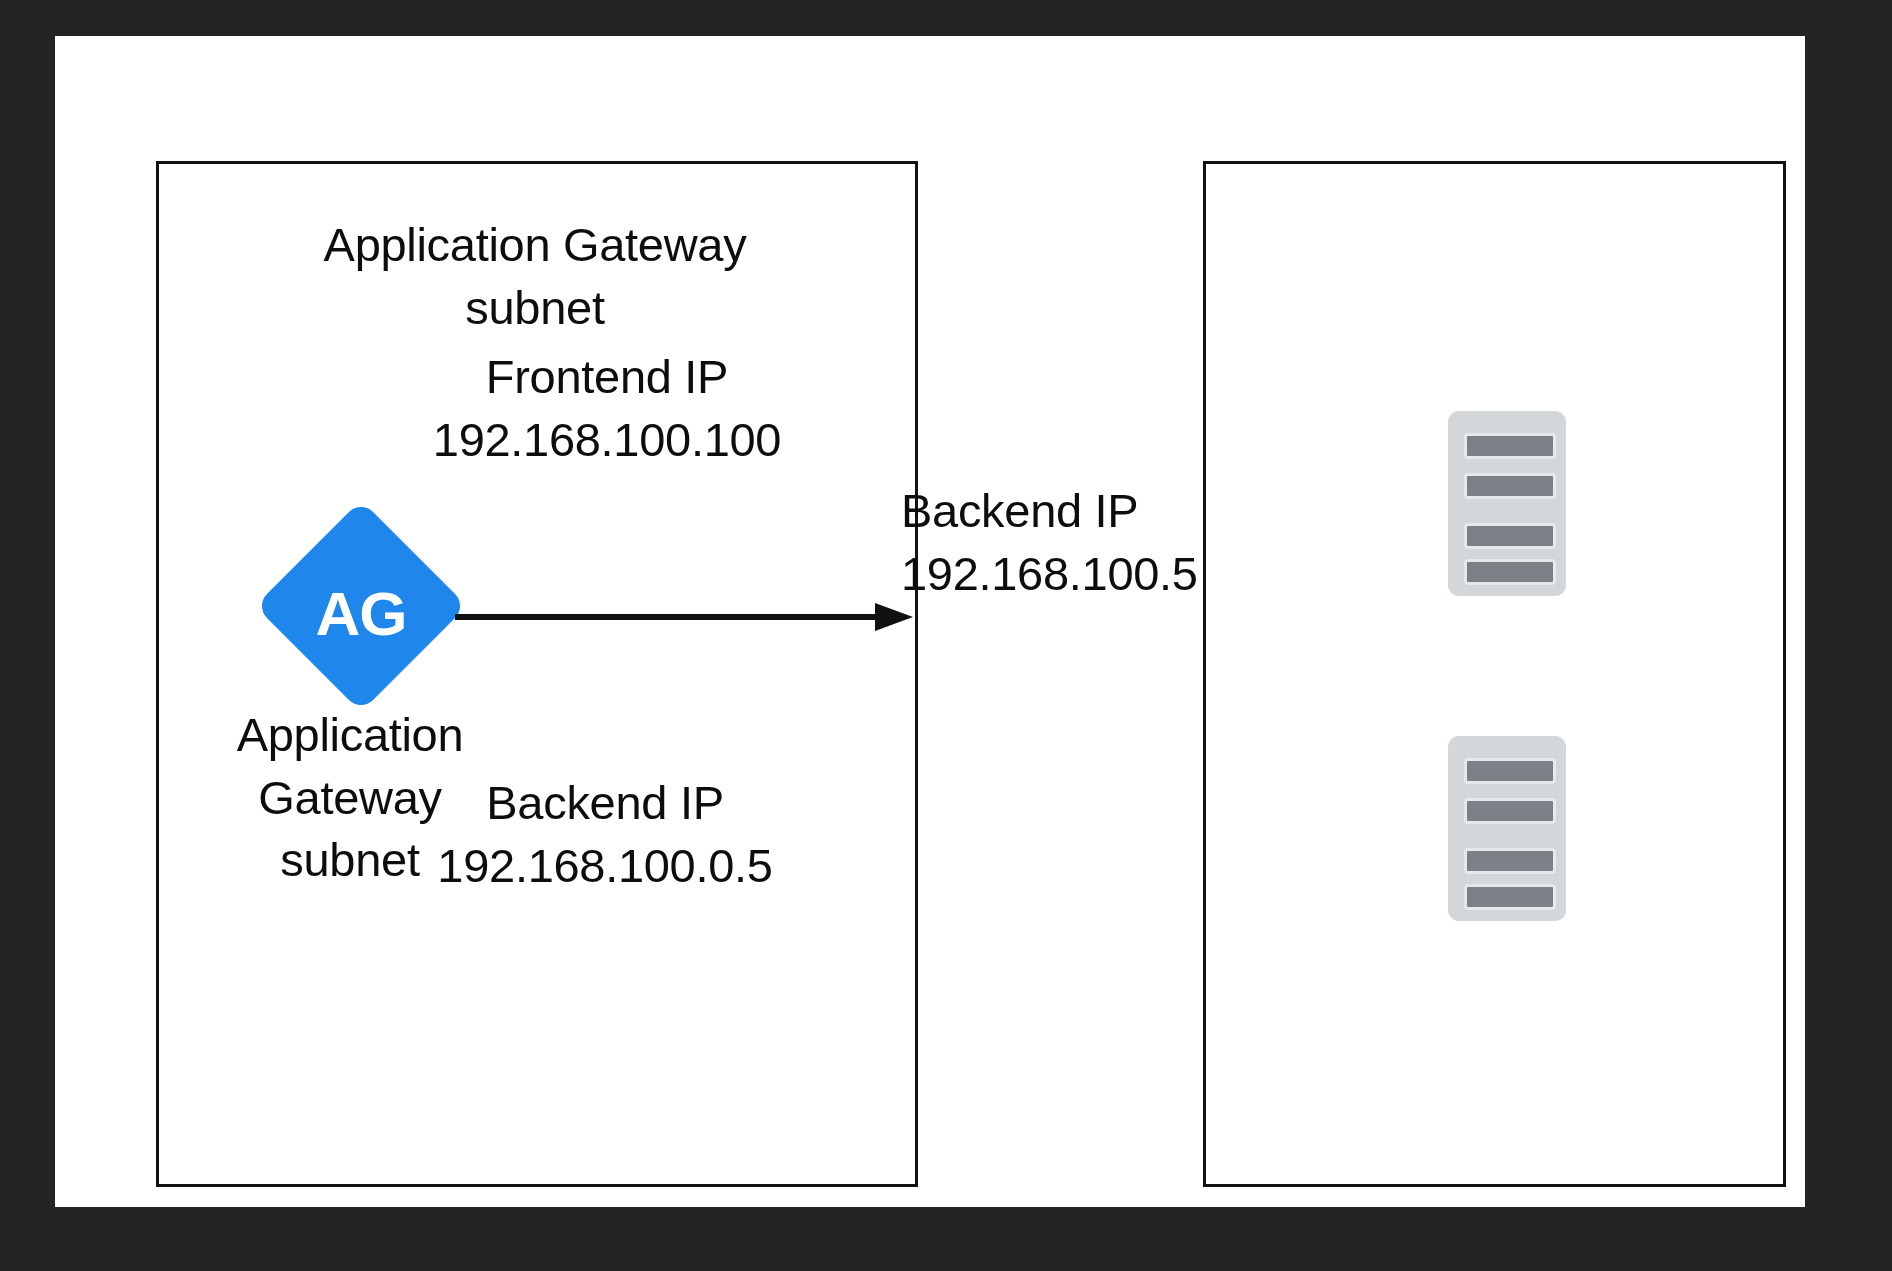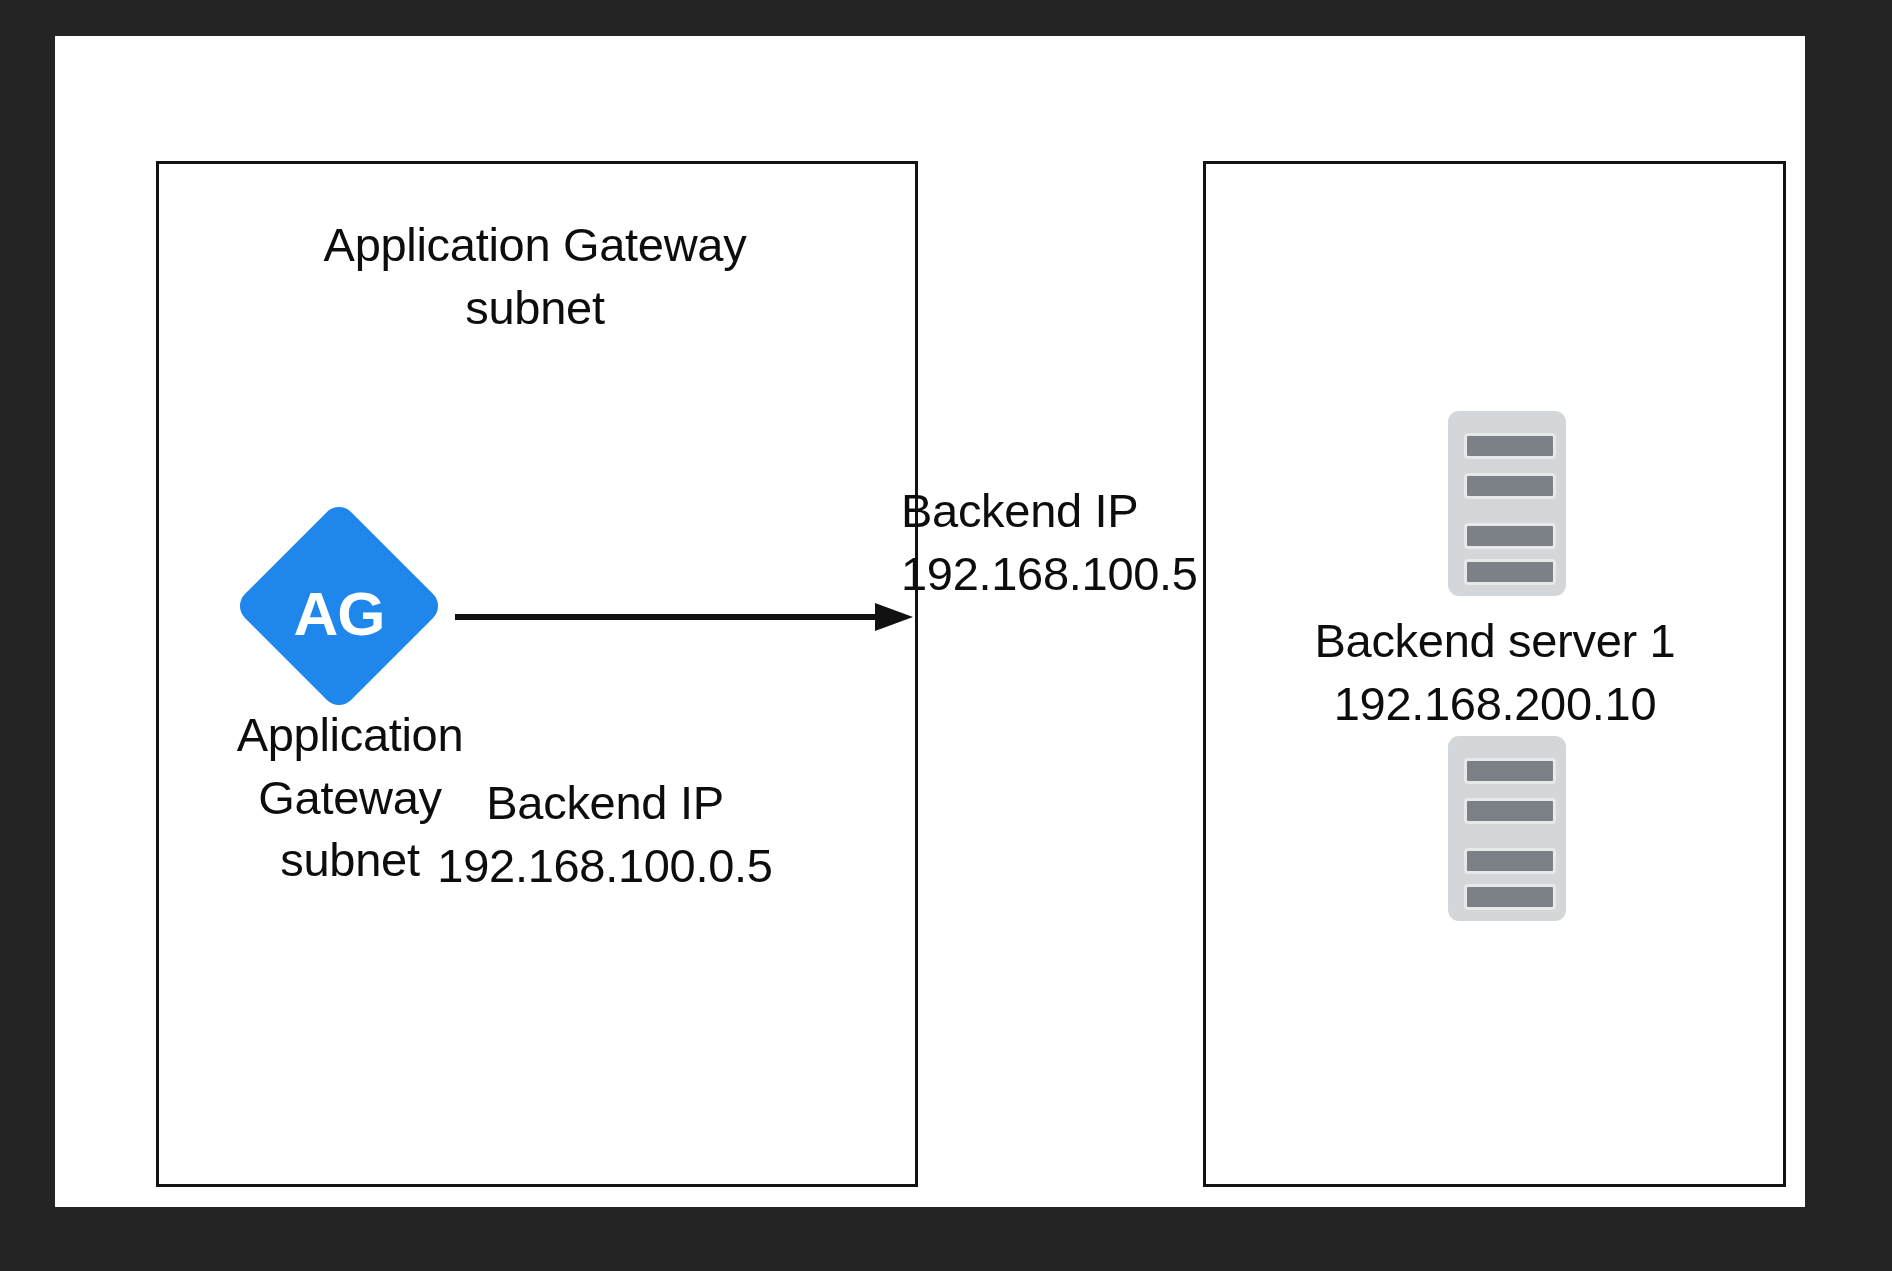--- a/index.html
+++ b/index.html
@@ -59,21 +59,21 @@
   }
   #backend-subnet-title {
     left: 1150px;
     top: 178px;
     width: 580px;
   }
 
   
   #ag-icon-wrap {
     position: absolute;
-    left: 180px;
+    left: 202px;
     top: 466px;
     width: 208px;
     height: 208px;
   }
   #ag-diamond {
     position: absolute;
     left: 29px;
     top: 29px;
     width: 150px;
     height: 150px;
@@ -184,42 +184,42 @@
 subnet</div>
 
     <div id="ag-icon-wrap">
       <div id="ag-diamond"></div>
       <div id="ag-icon-label">AG</div>
     </div>
     <div id="ag-device-caption" class="textblock">Application
 Gateway
 subnet</div>
 
+    <div id="frontend-ip-block" class="textblock">Frontend IP
+192.168.100.100</div>
 
     <div id="backend-ip-inner-block" class="textblock">Backend IP
 192.168.100.0.5</div>
 
     <svg id="flow-arrow" viewBox="0 0 460 30" xmlns="http://www.w3.org/2000/svg">
       <line x1="0" y1="15" x2="425" y2="15" stroke="#111111" stroke-width="6"></line>
       <polygon points="420,1 458,15 420,29" fill="#111111"></polygon>
     </svg>
 
     <div id="backend-ip-edge-block" class="textblock">Backend IP
 192.168.100.5</div>
 
     <div id="backend-subnet-box" class="subnet-box"></div>
 
     <div id="server-icon-1" class="server-icon">
       <div class="server-bar" style="top:22px"></div>
       <div class="server-bar" style="top:62px"></div>
       <div class="server-bar" style="top:112px"></div>
       <div class="server-bar" style="top:148px"></div>
     </div>
-    <div id="server-caption-1" class="server-caption">Backend server 1
-192.168.200.10</div>
 
     <div id="server-icon-2" class="server-icon">
       <div class="server-bar" style="top:22px"></div>
       <div class="server-bar" style="top:62px"></div>
       <div class="server-bar" style="top:112px"></div>
       <div class="server-bar" style="top:148px"></div>
     </div>
 
   </div>
 </div>

